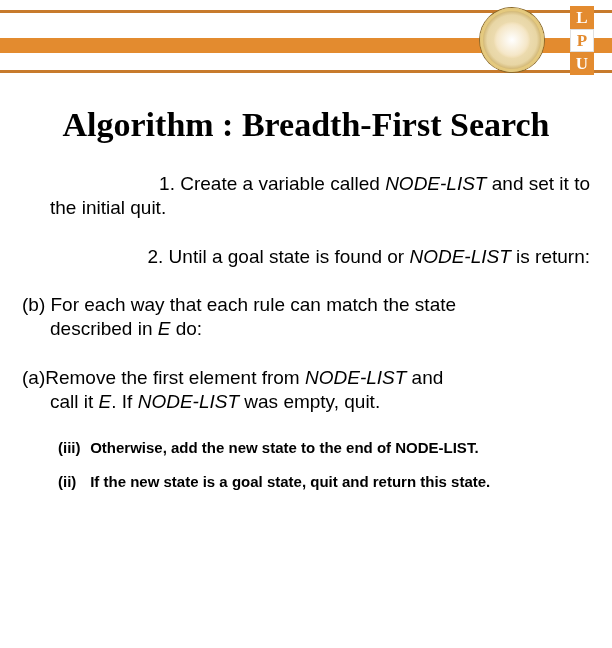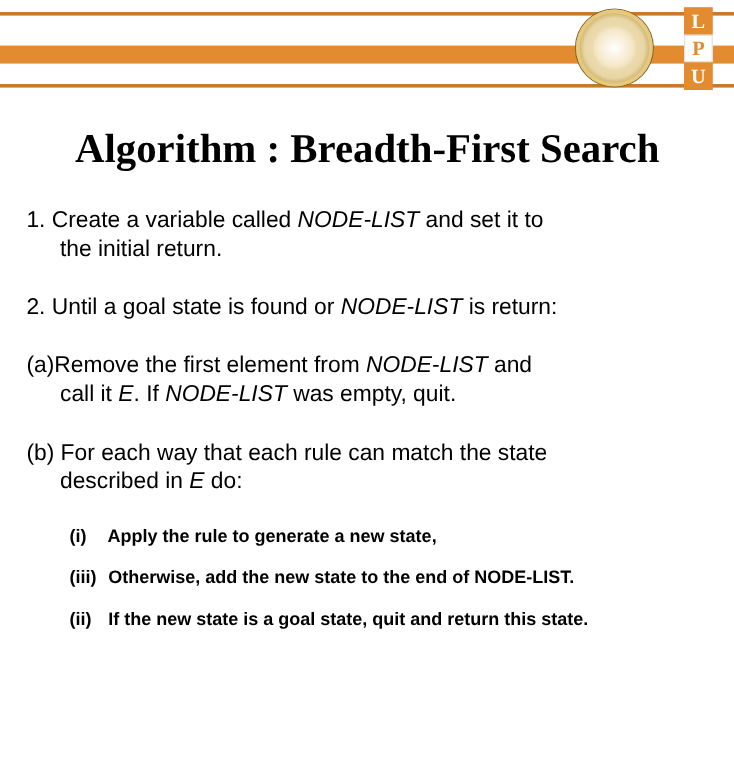--- a/index.html
+++ b/index.html
@@ -93,21 +93,21 @@
     text-align: center;
     margin: 14px 0 28px 0;
   }
   .body-text {
     font-size: 19px;
     line-height: 1.28;
   }
   .step {
     margin: 0 0 24px 0;
   }
-  .step .first-line { display: block; }
+  .step .first-line { display: block; text-align: right; }
   .step .cont { display: block; padding-left: 28px; }
 
   .sub-ab {
     margin: 0 0 24px 0;
   }
   .sub-ab .cont { display:block; padding-left: 28px;}
 
   .roman-list {
     padding-left: 36px;
     font-size: 15px;
@@ -142,50 +142,46 @@
 <div class="content">
 
   <h1 class="title">Algorithm : Breadth-First Search</h1>
 
   <div class="body-text">
 
     <div class="step">
       <span class="first-line">
         <span>1. Create a variable called </span><em class="var">NODE-LIST</em><span> and set it to</span>
       </span>
-      <span class="cont">the initial return.</span>
+      <span class="cont">the initial quit.</span>
     </div>
 
     <div class="step">
       <span class="first-line">
         <span>2. Until a goal state is found or </span><em class="var">NODE-LIST</em><span> is return:</span>
+      </span>
+    </div>
+
+    <div class="sub-ab">
+      <span class="first-line">(b) For each way that each rule can match the state</span>
+      <span class="cont">
+        <span>described in </span><em class="var">E</em><span> do:</span>
       </span>
     </div>
 
     <div class="sub-ab">
       <span class="first-line">
         <span>(a)Remove the first element from </span><em class="var">NODE-LIST</em><span> and</span>
       </span>
       <span class="cont">
         <span>call it </span><em class="var">E</em><span>. If </span><em class="var">NODE-LIST</em><span> was empty, quit.</span>
       </span>
     </div>
 
-    <div class="sub-ab">
-      <span class="first-line">(b) For each way that each rule can match the state</span>
-      <span class="cont">
-        <span>described in </span><em class="var">E</em><span> do:</span>
-      </span>
-    </div>
-
     <div class="roman-list">
-      <div class="item">
-        <span class="num">(i)</span>
-        <span>Apply the rule to generate a new state,</span>
-      </div>
       <div class="item">
         <span class="num">(iii)</span>
         <span>Otherwise, add the new state to the end of NODE-LIST.</span>
       </div>
       <div class="item">
         <span class="num">(ii)</span>
         <span>If the new state is a goal state, quit and return this state.</span>
       </div>
     </div>
 

